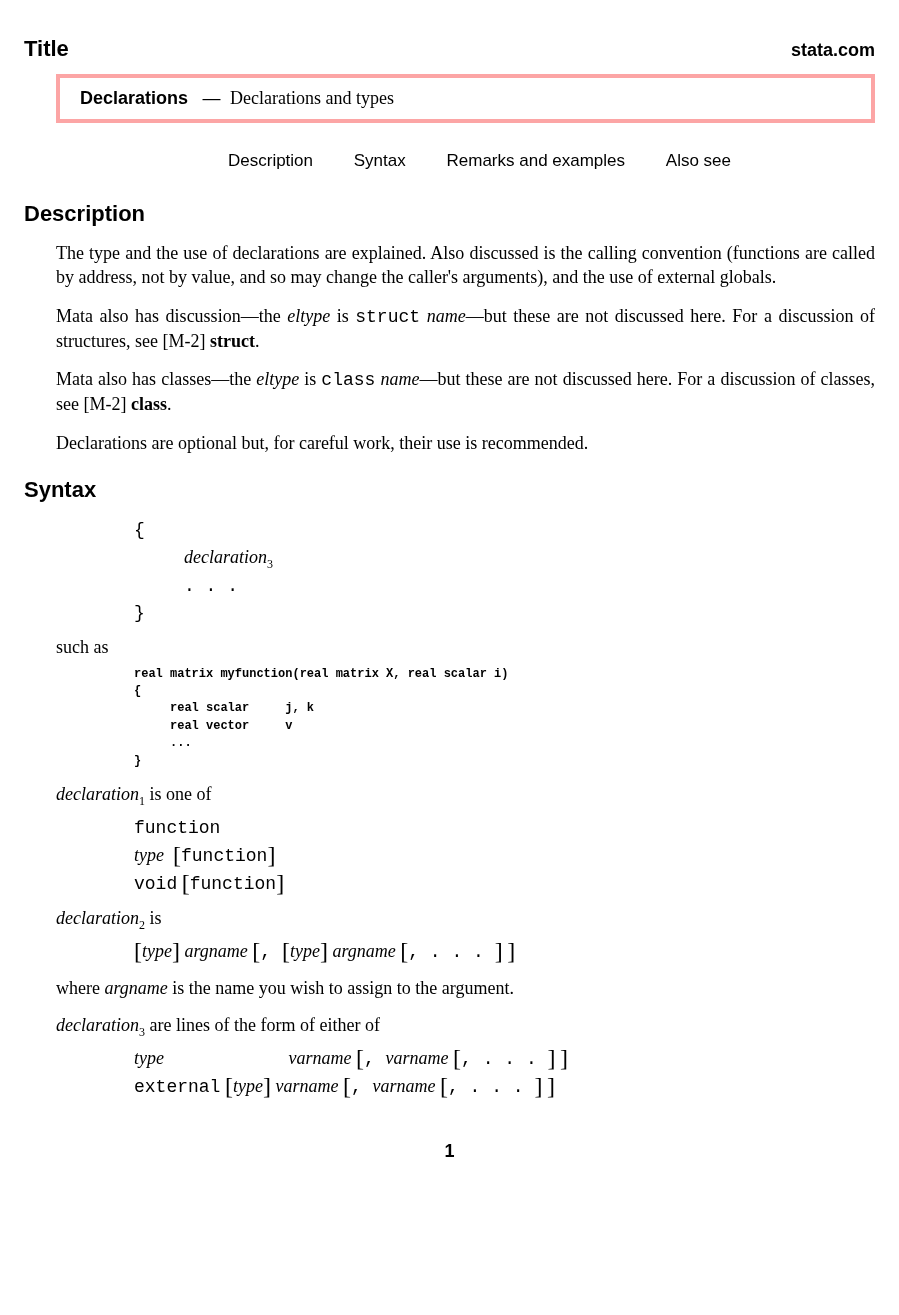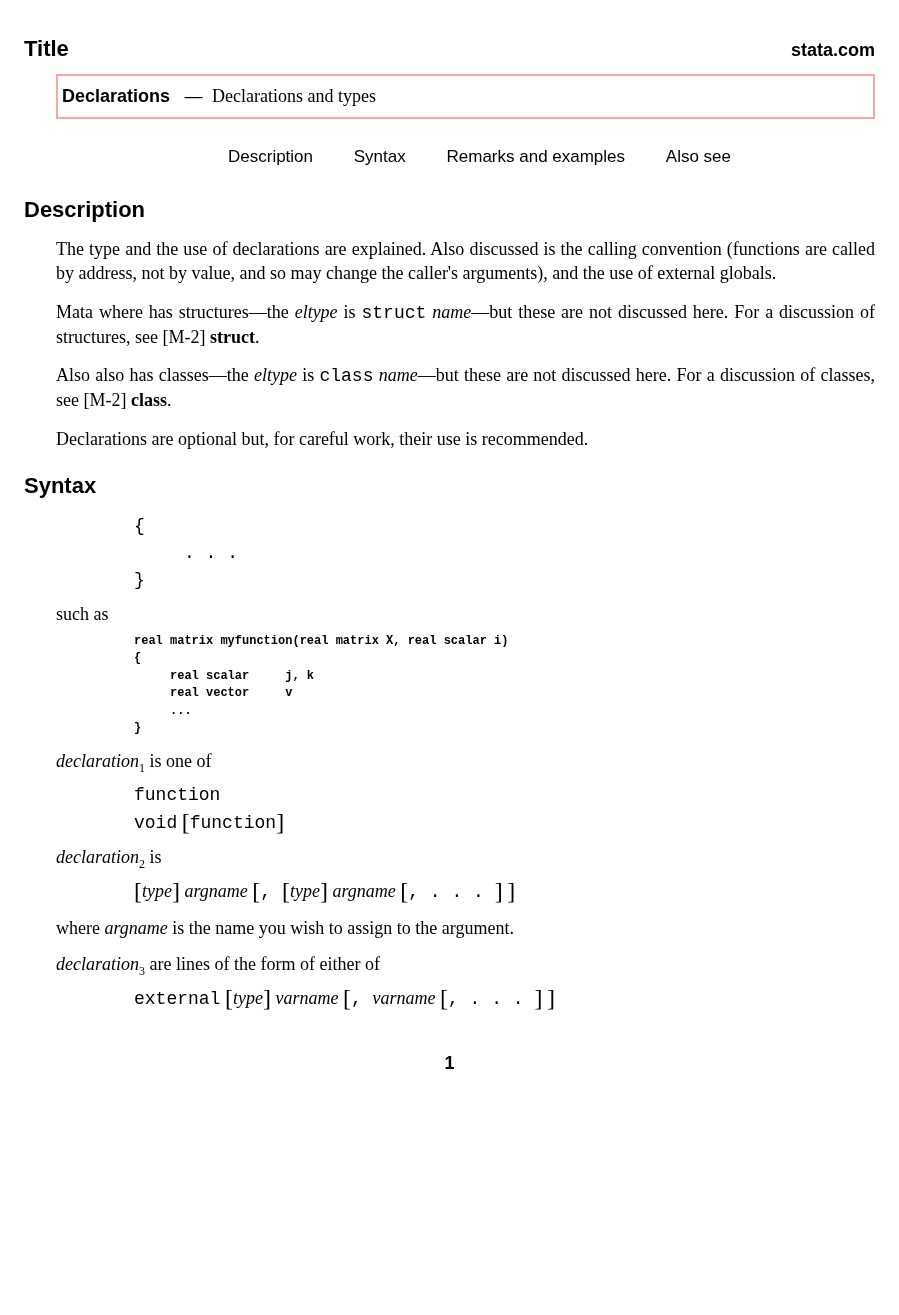--- a/index.html
+++ b/index.html
@@ -22,23 +22,23 @@
     font-weight: bold;
     font-size: 22px;
   }
   .brand {
     font-family: Arial, Helvetica, sans-serif;
     font-weight: bold;
     font-size: 18px;
     margin-top: 20px;
   }
   .box {
-    border: 2px solid #fca5a5;
+    border: 4px solid #fca5a5;
     margin-left: 32px;
-    padding: 10px 4px;
+    padding: 10px 20px;
     margin-bottom: 28px;
   }
   .box-title {
     font-family: Arial, Helvetica, sans-serif;
     font-weight: bold;
   }
   .box-sep {
     font-family: Arial, Helvetica, sans-serif;
   }
   .nav-links {
@@ -107,52 +107,59 @@
   <span>Syntax</span>
   <span>Remarks and examples</span>
   <span>Also see</span>
 </div>
 
 <h2 class="section">Description</h2>
 
 <p class="para">The type and the use of declarations are explained. Also discussed is the calling convention (functions are called by address, not by value, and so may change the caller's arguments), and the use of external globals.</p>
 
 <p class="para">
-  <span>Mata where has structures—the </span><span class="italic">eltype</span><span> is </span><span class="mono">struct</span><span> </span><span class="italic">name</span><span>—but these are not discussed here. For a discussion of structures, see [M-2] </span><b>struct</b><span>.</span>
+  <span>Mata also has discussion—the </span><span class="italic">eltype</span><span> is </span><span class="mono">struct</span><span> </span><span class="italic">name</span><span>—but these are not discussed here. For a discussion of structures, see [M-2] </span><b>struct</b><span>.</span>
 </p>
 
 <p class="para">
-  <span>Also also has classes—the </span><span class="italic">eltype</span><span> is </span><span class="mono">class</span><span> </span><span class="italic">name</span><span>—but these are not discussed here. For a discussion of classes, see [M-2] </span><b>class</b><span>.</span>
+  <span>Mata also has classes—the </span><span class="italic">eltype</span><span> is </span><span class="mono">class</span><span> </span><span class="italic">name</span><span>—but these are not discussed here. For a discussion of classes, see [M-2] </span><b>class</b><span>.</span>
 </p>
 
 <p class="para">Declarations are optional but, for careful work, their use is recommended.</p>
 
 <h2 class="section">Syntax</h2>
 
 <div class="syntax-block">
   <div class="mono">{</div>
+  <div style="padding-left: 50px;">
+    <span class="italic">declaration</span><span class="sub">3</span>
+  </div>
   <div style="padding-left: 50px;" class="mono">. . .</div>
   <div class="mono">}</div>
 </div>
 
 <div class="suchas">such as</div>
 
 <div class="code-block">real matrix myfunction(real matrix X, real scalar i)
 {
      real scalar     j, k
      real vector     v
      ...
 }</div>
 
 <div class="decl-label">
   <span class="italic">declaration</span><span class="sub">1</span><span> is one of</span>
 </div>
 <div class="syntax-block">
   <div class="mono">function</div>
   <div>
+    <span class="italic">type</span>&nbsp;
+    <span class="bigbracket">[</span><span class="mono">function</span><span class="bigbracket">]</span>
+  </div>
+  <div>
     <span class="mono">void</span>
     <span class="bigbracket">[</span><span class="mono">function</span><span class="bigbracket">]</span>
   </div>
 </div>
 
 <div class="decl-label">
   <span class="italic">declaration</span><span class="sub">2</span><span> is</span>
 </div>
 <div class="syntax-block">
   <span class="bigbracket">[</span><span class="italic">type</span><span class="bigbracket">]</span><span class="italic"> argname </span>
@@ -163,20 +170,28 @@
 </div>
 
 <p class="para">
   <span>where </span><span class="italic">argname</span><span> is the name you wish to assign to the argument.</span>
 </p>
 
 <div class="decl-label">
   <span class="italic">declaration</span><span class="sub">3</span><span> are lines of the form of either of</span>
 </div>
 <div class="syntax-block">
+  <div>
+    <span class="italic" style="display:inline-block;width:150px;">type</span>
+    <span class="italic">varname </span>
+    <span class="bigbracket">[</span><span class="mono">, </span>
+    <span class="italic">varname </span>
+    <span class="bigbracket">[</span><span class="mono">, . . . </span><span class="bigbracket">]</span>
+    <span class="bigbracket">]</span>
+  </div>
   <div>
     <span class="mono">external</span>
     <span class="bigbracket">[</span><span class="italic">type</span><span class="bigbracket">]</span>
     <span class="italic"> varname </span>
     <span class="bigbracket">[</span><span class="mono">, </span>
     <span class="italic">varname </span>
     <span class="bigbracket">[</span><span class="mono">, . . . </span><span class="bigbracket">]</span>
     <span class="bigbracket">]</span>
   </div>
 </div>

